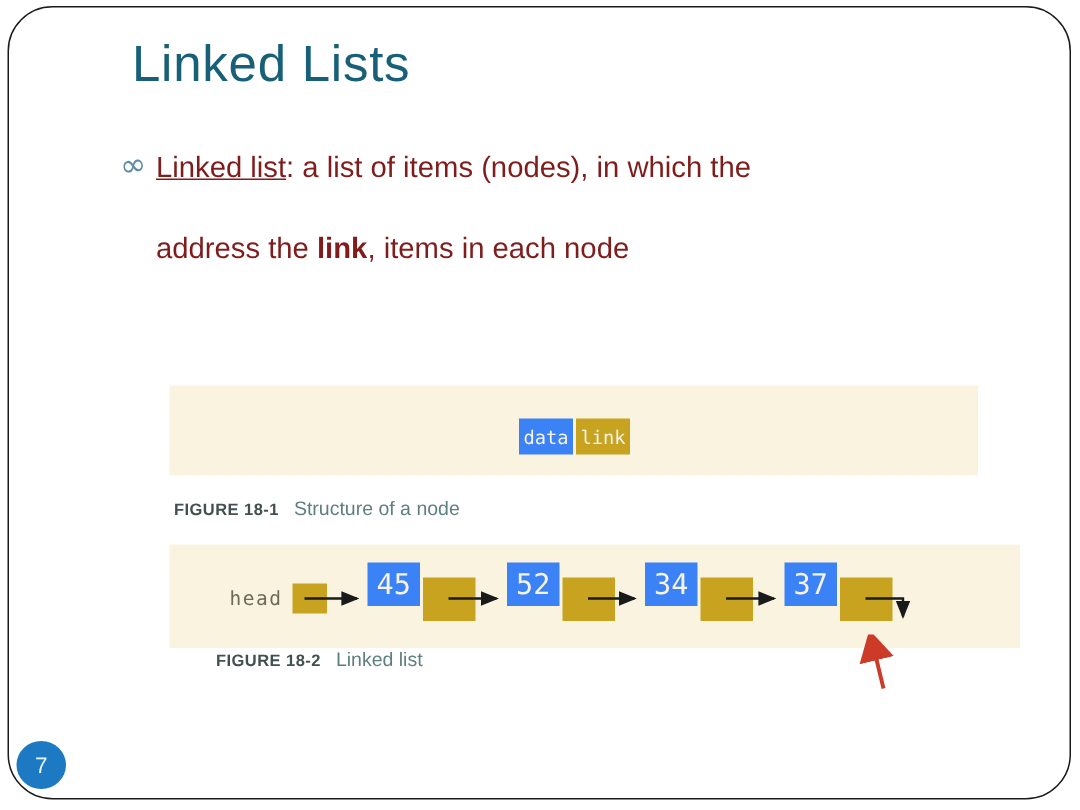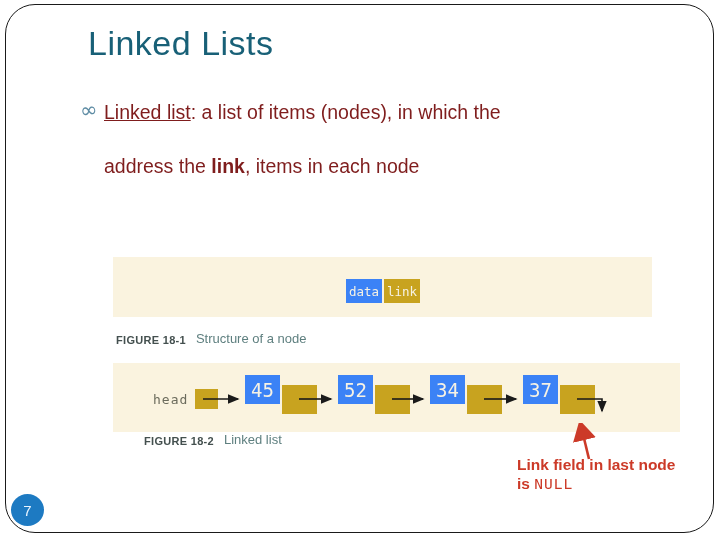--- a/index.html
+++ b/index.html
@@ -104,21 +104,17 @@
   </div>
 
   <svg class="red-arrow" width="26" height="38">
     <defs>
       <marker id="rah" markerWidth="9" markerHeight="9" refX="4" refY="4.5" orient="auto">
         <path d="M0,0 L8,4.5 L0,9 Z" fill="#cc3a28"></path>
       </marker>
     </defs>
     <line x1="17" y1="36" x2="10" y2="7" stroke="#cc3a28" stroke-width="2.6" marker-end="url(#rah)"></line>
   </svg>
-  <div class="red-note">
-    <span>Link field in last node</span><br>
-    <span>is </span><span class="code">NULL</span>
-  </div>
 
   <div class="page-bubble">
     <span>7</span>
   </div>
 </div>
 
 </body></html>

